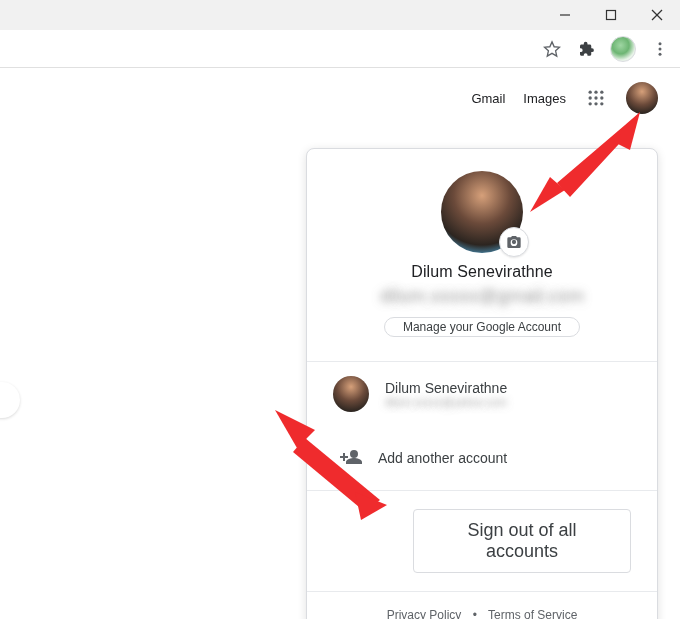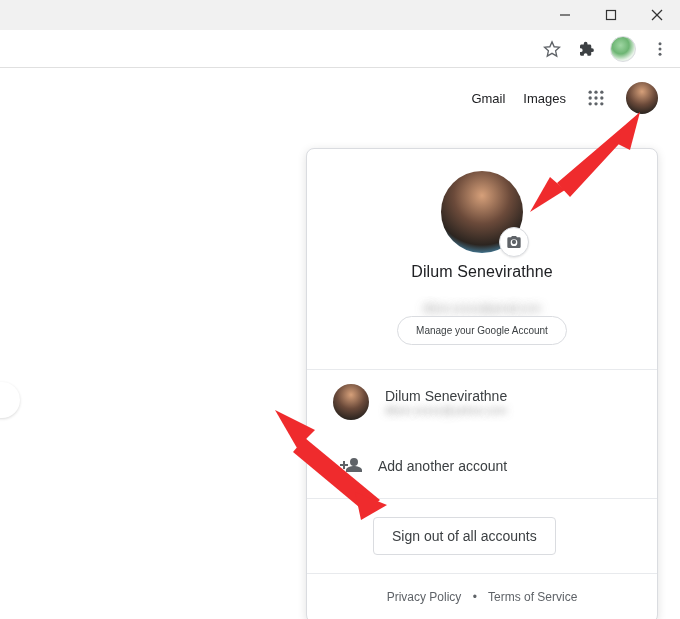--- a/index.html
+++ b/index.html
@@ -96,33 +96,33 @@
     position: absolute;
     right: -6px; bottom: -4px;
     width: 30px; height: 30px;
     background: #fff; border-radius: 50%;
     border: 1px solid #dadce0;
     display: flex; align-items: center; justify-content: center;
     box-shadow: 0 1px 2px rgba(0,0,0,0.1);
   }
   .display-name { font-size: 16px; color: #202124; font-weight: 500; letter-spacing: 0.1px; margin-top: 10px; }
   .email-blur {
-    margin: 21px auto 0;
-    font-size: 11px;
+    margin: 4px auto 0;
+    font-size: 19px;
     color: transparent;
     text-shadow: 0 0 8px rgba(100,100,100,0.7);
     user-select: none;
   }
   .manage-btn {
-    margin-top: 2px;
+    margin-top: 10px;
     display: inline-block;
     border: 1px solid #dadce0;
     border-radius: 18px;
-    padding: 8px 18px;
-    font-size: 10px;
+    padding: 2px 18px;
+    font-size: 12px;
     color: #3c4043;
     background: #fff;
     cursor: pointer;
   }
 
   .divider { height: 1px; background: #e8eaed; }
 
   .acct-row {
     display: flex; align-items: center;
     padding: 14px 26px;
@@ -150,25 +150,25 @@
   }
   .add-row .add-icon {
     width: 36px; height: 36px;
     display: flex; align-items: center; justify-content: center;
     color: #5f6368;
     flex-shrink: 0;
   }
 
   .signout-wrap { padding: 18px 26px; }
   .signout-btn {
-    margin-left: 40px;
+    margin-left: 80px;
     border: 1px solid #dadce0;
     border-radius: 4px;
     padding: 10px 18px;
-    font-size: 14px;
+    font-size: 18px;
     color: #3c4043;
     background: #fff;
     cursor: pointer;
   }
 
   .footer {
     padding: 16px 0 18px;
     text-align: center;
     font-size: 12px;
     color: #5f6368;

